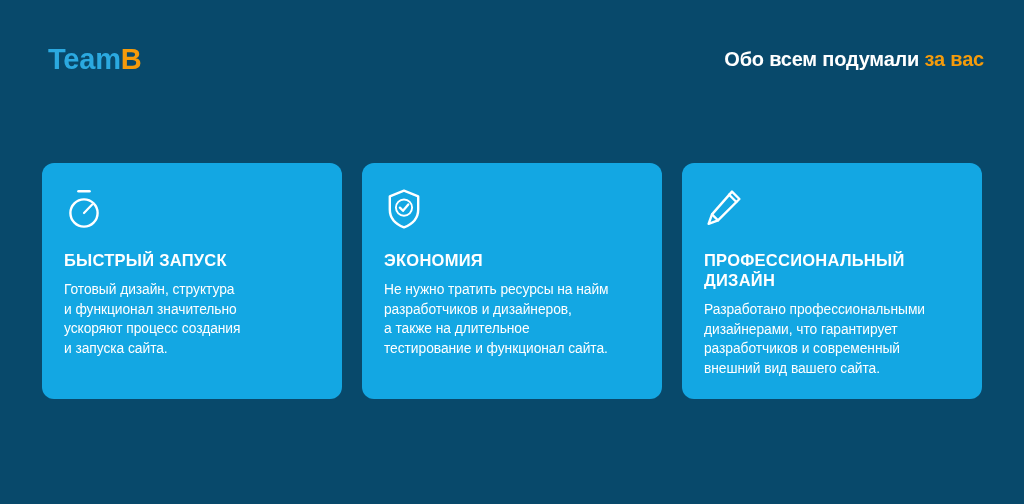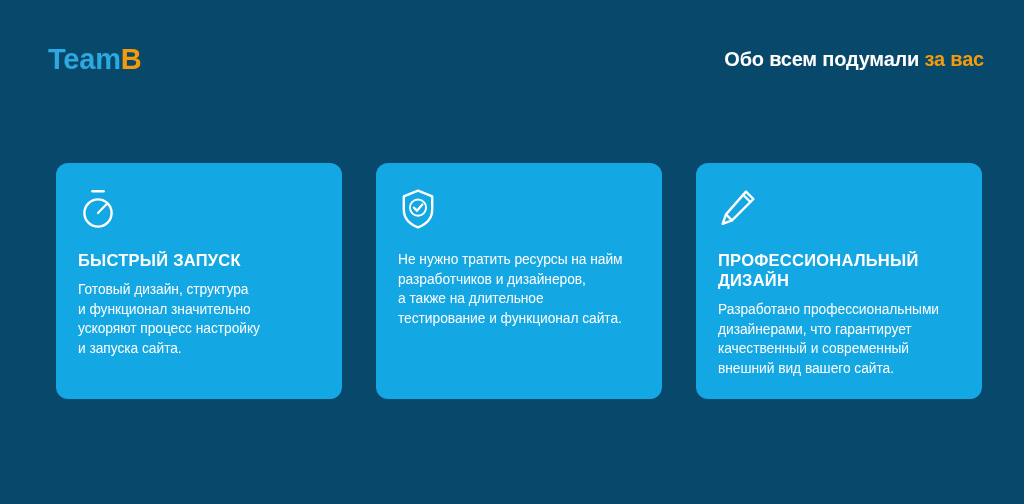--- a/index.html
+++ b/index.html
@@ -65,21 +65,20 @@
   }
 
   .card {
     flex: 1 1 0;
     background: #13A7E3;
     border-radius: 12px;
     padding: 25px 22px 20px 22px;
     display: flex;
     flex-direction: column;
     position: relative;
-    margin-left: 14px;
   }
 
   .card-icon {
     width: 40px;
     height: 42px;
     margin-bottom: 20px;
     display: block;
   }
   .card-icon svg { display: block; }
 
@@ -124,47 +123,48 @@
     <span class="card-icon">
       <svg width="40" height="42" viewBox="0 0 40 42" fill="none" xmlns="http://www.w3.org/2000/svg">
         <line x1="14.5" y1="3.2" x2="25.5" y2="3.2" stroke="#FFFFFF" stroke-width="2.6" stroke-linecap="round"></line>
         <circle cx="20" cy="25" r="13.6" stroke="#FFFFFF" stroke-width="2.4" fill="none"></circle>
         <line x1="20" y1="25" x2="28.2" y2="16.6" stroke="#FFFFFF" stroke-width="2.2" stroke-linecap="round"></line>
       </svg>
     </span>
     <div class="card-title">БЫСТРЫЙ ЗАПУСК</div>
     <div class="card-body">Готовый дизайн, структура
 и функционал значительно
-ускоряют процесс настройку
+ускоряют процесс создания
 и запуска сайта.</div>
   </div>
 
   <div class="card">
     <span class="card-icon">
       <svg width="40" height="42" viewBox="0 0 40 42" fill="none" xmlns="http://www.w3.org/2000/svg">
         <path d="M20 2.6 L34.2 8.4 V21.5 C34.2 30.4 27.8 36.4 20 39.4 C12.2 36.4 5.8 30.4 5.8 21.5 V8.4 Z" stroke="#FFFFFF" stroke-width="2.4" stroke-linejoin="round" fill="none"></path>
         <circle cx="20" cy="19.6" r="8.1" stroke="#FFFFFF" stroke-width="1.9" fill="none"></circle>
         <path d="M15.9 19.6 L19 22.8 L24.3 16.4" stroke="#FFFFFF" stroke-width="2.3" stroke-linecap="round" stroke-linejoin="round" fill="none"></path>
       </svg>
     </span>
+    <div class="card-title">ЭКОНОМИЯ</div>
     <div class="card-body">Не нужно тратить ресурсы на найм
 разработчиков и дизайнеров,
 а также на длительное
 тестирование и функционал сайта.</div>
   </div>
 
   <div class="card">
     <span class="card-icon">
       <svg width="40" height="42" viewBox="0 0 40 42" fill="none" xmlns="http://www.w3.org/2000/svg">
         <path d="M28.0 3.6 L35.4 11.0 L14.0 32.4 L4.6 35.8 L8.0 26.4 Z" stroke="#FFFFFF" stroke-width="2.4" stroke-linejoin="round" fill="none"></path>
         <line x1="25.0" y1="6.6" x2="32.4" y2="14.0" stroke="#FFFFFF" stroke-width="2.2" stroke-linecap="round"></line>
         <line x1="8.0" y1="26.4" x2="14.0" y2="32.4" stroke="#FFFFFF" stroke-width="2.2" stroke-linecap="round"></line>
       </svg>
     </span>
     <div class="card-title">ПРОФЕССИОНАЛЬНЫЙ
 ДИЗАЙН</div>
     <div class="card-body">Разработано профессиональными
 дизайнерами, что гарантирует
-качественный и современный
+разработчиков и современный
 внешний вид вашего сайта.</div>
   </div>
 
 </div>
 
 </body></html>

